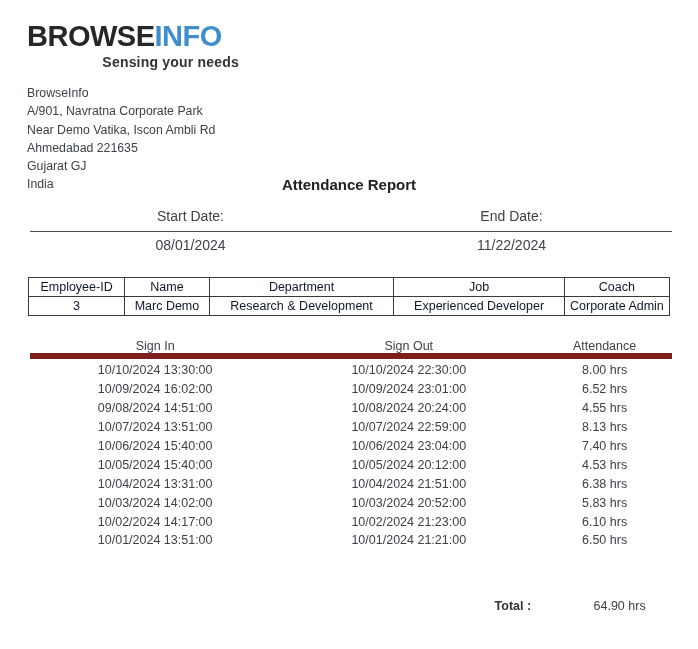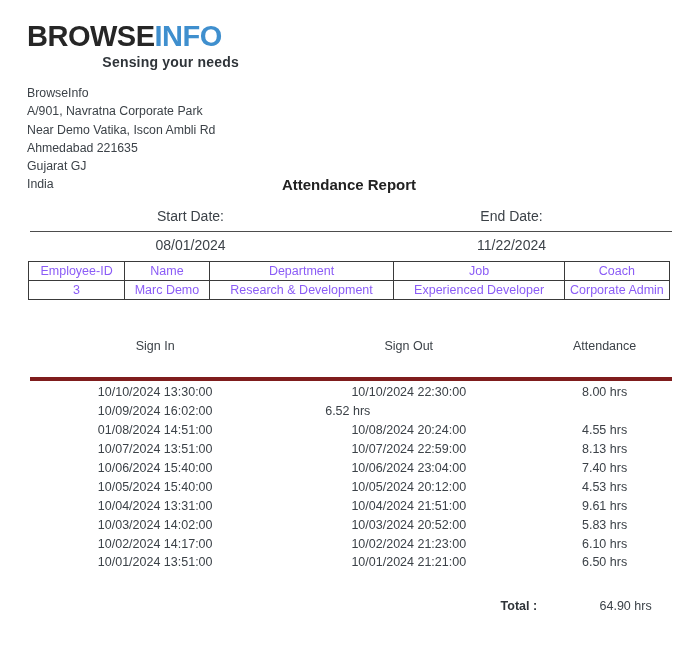--- a/index.html
+++ b/index.html
@@ -25,39 +25,39 @@
   
   .report-title { position:absolute; left:0; top:176px; width:100%; text-align:center; font-size:15px; font-weight:bold; color:#222; }
 
   
   .dates { position:absolute; left:30px; top:208px; width:642px; font-size:14px; }
   .dates-header { display:flex; padding-bottom:7px; border-bottom:1px solid #4d4d4d; }
   .dates-values { display:flex; margin-top:5px; }
   .date-col { width:50%; text-align:center; }
 
   
-  .emp-table { position:absolute; left:28px; top:261px; width:642px; border-collapse:collapse; font-size:12.5px; color:#8b5cf6; table-layout:fixed; }
+  .emp-table { position:absolute; left:28px; top:277px; width:642px; border-collapse:collapse; font-size:12.5px; color:#0f172a; table-layout:fixed; }
   .emp-table th, .emp-table td { border:1px solid #3a3a3a; text-align:center; font-weight:normal; height:19px; padding:0 3px; overflow:hidden; white-space:nowrap; }
   .col-id    { width:15.0%; }
   .col-name  { width:13.2%; }
   .col-dept  { width:28.8%; }
   .col-job   { width:26.6%; }
   .col-coach { width:16.4%; }
 
   
   .att { position:absolute; left:30px; top:339px; width:642px; font-size:12.5px; }
-  .att-header { display:flex; padding-bottom:24px; border-bottom:4px solid #7f1d1d; }
+  .att-header { display:flex; padding-bottom:0; border-bottom:6px solid #7f1d1d; }
   .att-rows { margin-top:2px; }
   .att-row { display:flex; height:18.9px; align-items:center; }
   .c1 { width:39%; text-align:center; }
   .c2 { width:40%; text-align:center; }
   .c3 { width:21%; text-align:center; }
 
   
-  .total-row { position:absolute; left:46px; top:599px; width:642px; display:flex; font-size:12.5px; }
+  .total-row { position:absolute; left:40px; top:599px; width:642px; display:flex; font-size:12.5px; }
   .total-spacer { width:39%; }
   .total-label { width:40%; text-align:right; font-weight:bold; color:#2f3439; padding-right:16px; }
   .total-value { width:21%; text-align:center; padding-left:10px; }
 </style>
 </head>
 <body>
 
 <div class="page">
 
   <div class="logo-block">
@@ -113,24 +113,25 @@
       <div class="c3">Attendance</div>
     </div>
     <div class="att-rows">
       <div class="att-row">
         <div class="c1">10/10/2024 13:30:00</div>
         <div class="c2">10/10/2024 22:30:00</div>
         <div class="c3">8.00 hrs</div>
       </div>
       <div class="att-row">
         <div class="c1">10/09/2024 16:02:00</div>
+        <div class="c2">10/09/2024 23:01:00</div>
         <div class="c3">6.52 hrs</div>
       </div>
       <div class="att-row">
-        <div class="c1">01/08/2024 14:51:00</div>
+        <div class="c1">09/08/2024 14:51:00</div>
         <div class="c2">10/08/2024 20:24:00</div>
         <div class="c3">4.55 hrs</div>
       </div>
       <div class="att-row">
         <div class="c1">10/07/2024 13:51:00</div>
         <div class="c2">10/07/2024 22:59:00</div>
         <div class="c3">8.13 hrs</div>
       </div>
       <div class="att-row">
         <div class="c1">10/06/2024 15:40:00</div>
@@ -138,21 +139,21 @@
         <div class="c3">7.40 hrs</div>
       </div>
       <div class="att-row">
         <div class="c1">10/05/2024 15:40:00</div>
         <div class="c2">10/05/2024 20:12:00</div>
         <div class="c3">4.53 hrs</div>
       </div>
       <div class="att-row">
         <div class="c1">10/04/2024 13:31:00</div>
         <div class="c2">10/04/2024 21:51:00</div>
-        <div class="c3">9.61 hrs</div>
+        <div class="c3">6.38 hrs</div>
       </div>
       <div class="att-row">
         <div class="c1">10/03/2024 14:02:00</div>
         <div class="c2">10/03/2024 20:52:00</div>
         <div class="c3">5.83 hrs</div>
       </div>
       <div class="att-row">
         <div class="c1">10/02/2024 14:17:00</div>
         <div class="c2">10/02/2024 21:23:00</div>
         <div class="c3">6.10 hrs</div>

